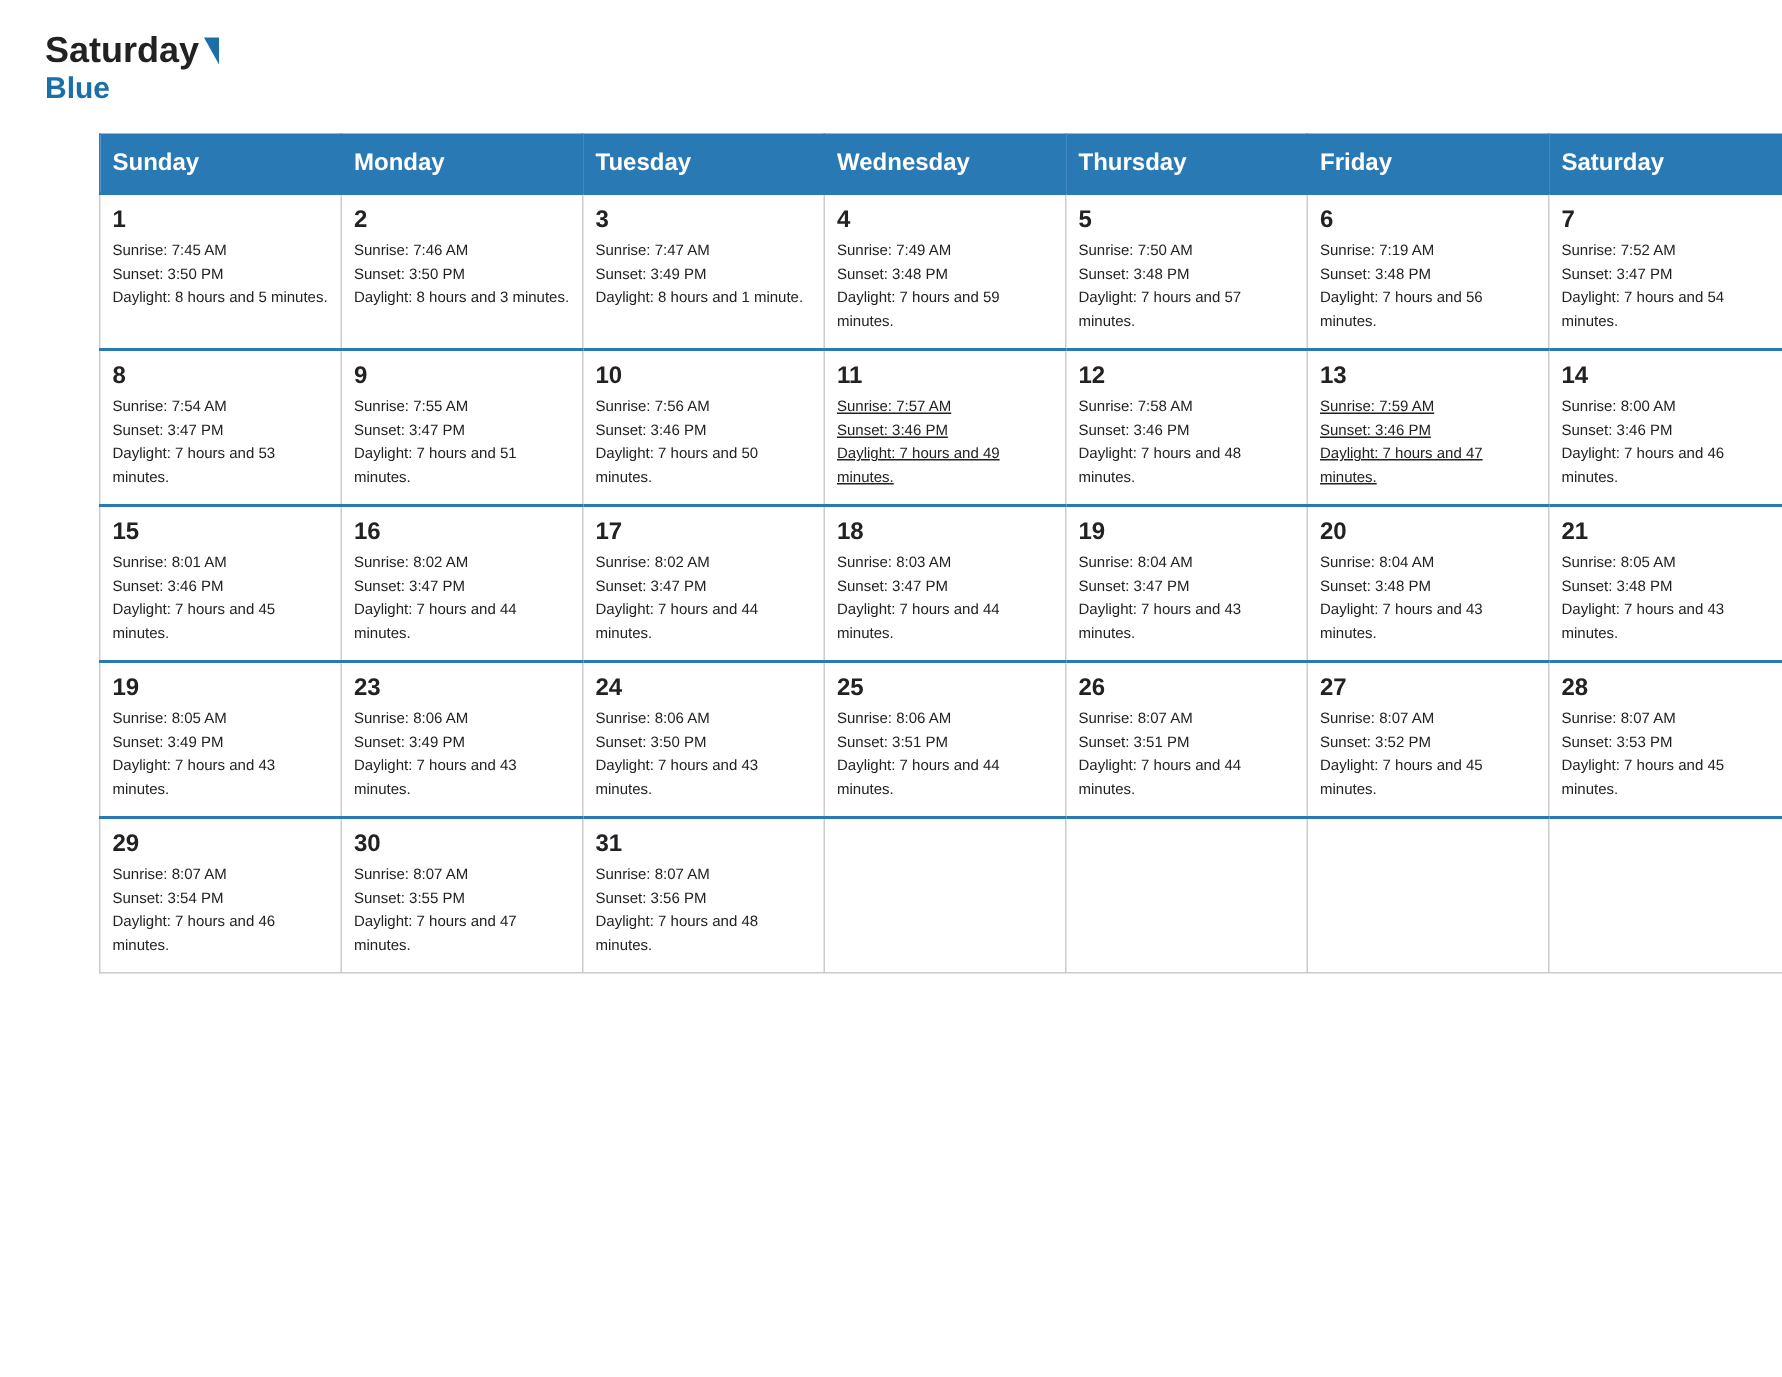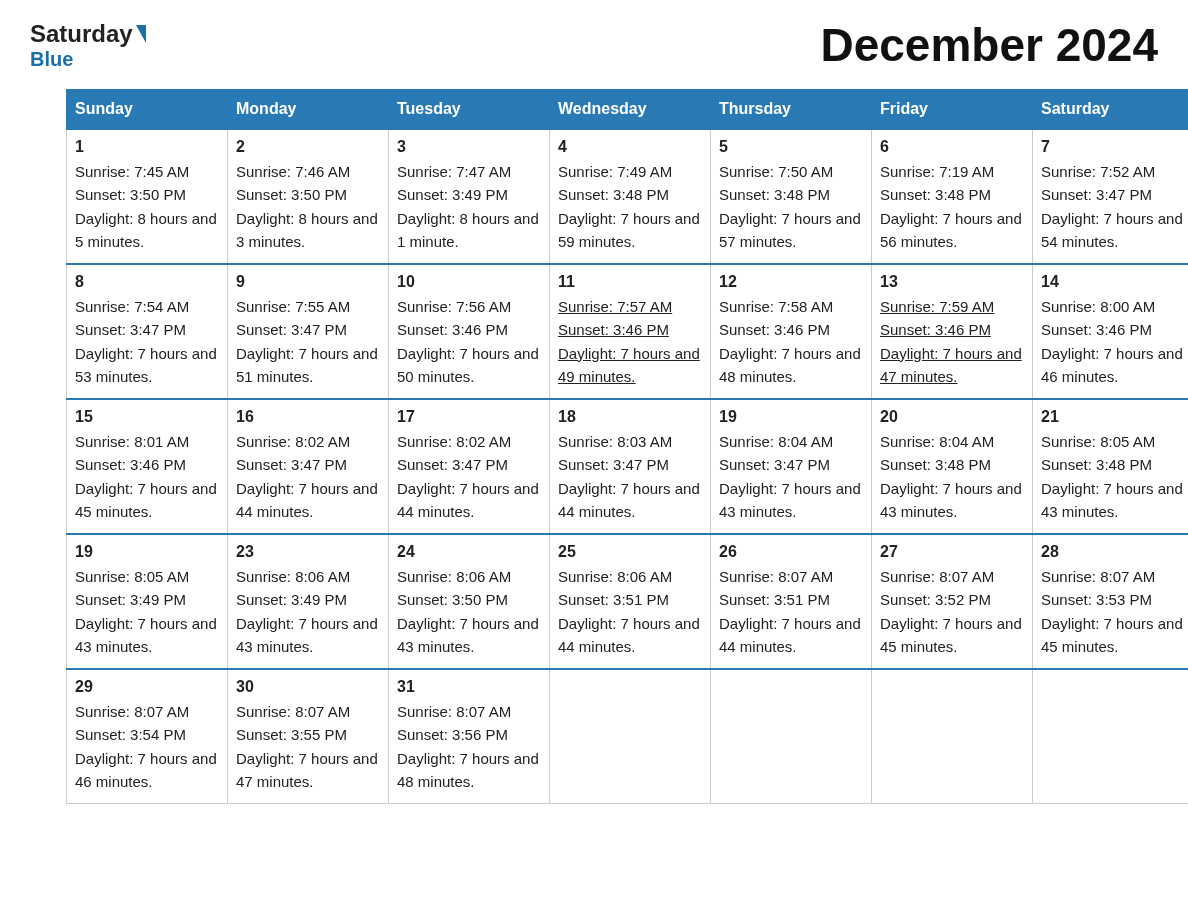--- a/index.html
+++ b/index.html
@@ -55,21 +55,21 @@
       border-top: 2px solid #2979b5;
       min-height: 90px;
     }
     tbody tr td .day-num {
       font-size: 16px;
       font-weight: bold;
       margin-bottom: 4px;
       display: block;
     }
     tbody tr td .day-info {
-      font-size: 15px;
+      font-size: 10px;
       line-height: 1.55;
       color: #222;
     }
     tbody tr td.empty {
       border-top: 2px solid #2979b5;
     }
     
     .logo-container {
       display: flex;
       flex-direction: column;
@@ -105,21 +105,20 @@
 
 <div class="header">
   <div class="logo-container">
     <div class="logo-line1">
       <span class="logo-general">Saturday</span>
       <span class="logo-arrow"></span>
     </div>
     <span class="logo-blue">Blue</span>
   </div>
   <div class="title-block">
-    <h1>December 2024</h1>
   </div>
 </div>
 
 <table>
   <thead>
     <tr>
       <th>Sunday</th>
       <th>Monday</th>
       <th>Tuesday</th>
       <th>Wednesday</th>

